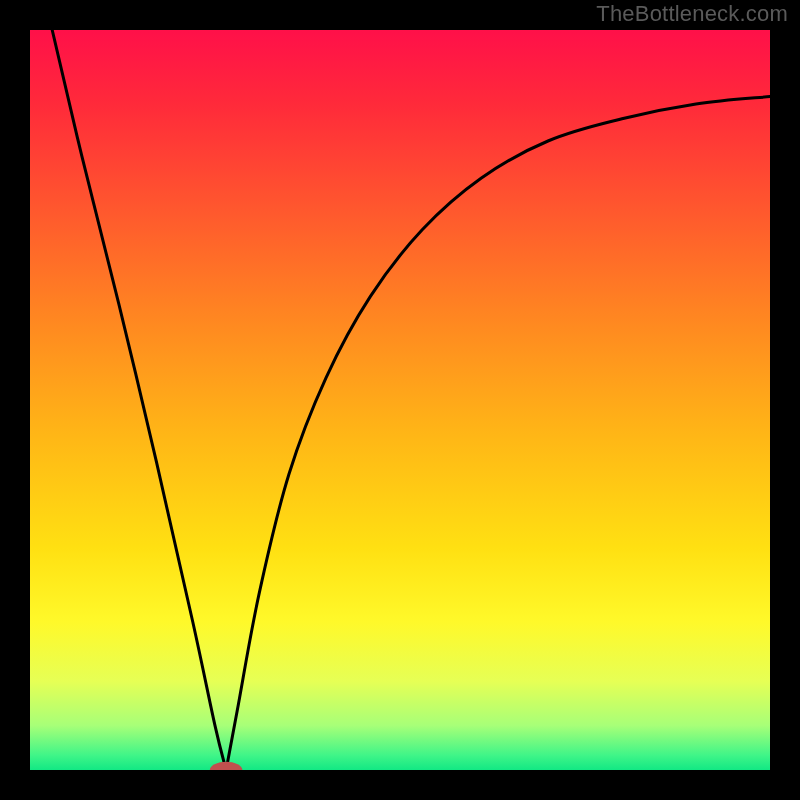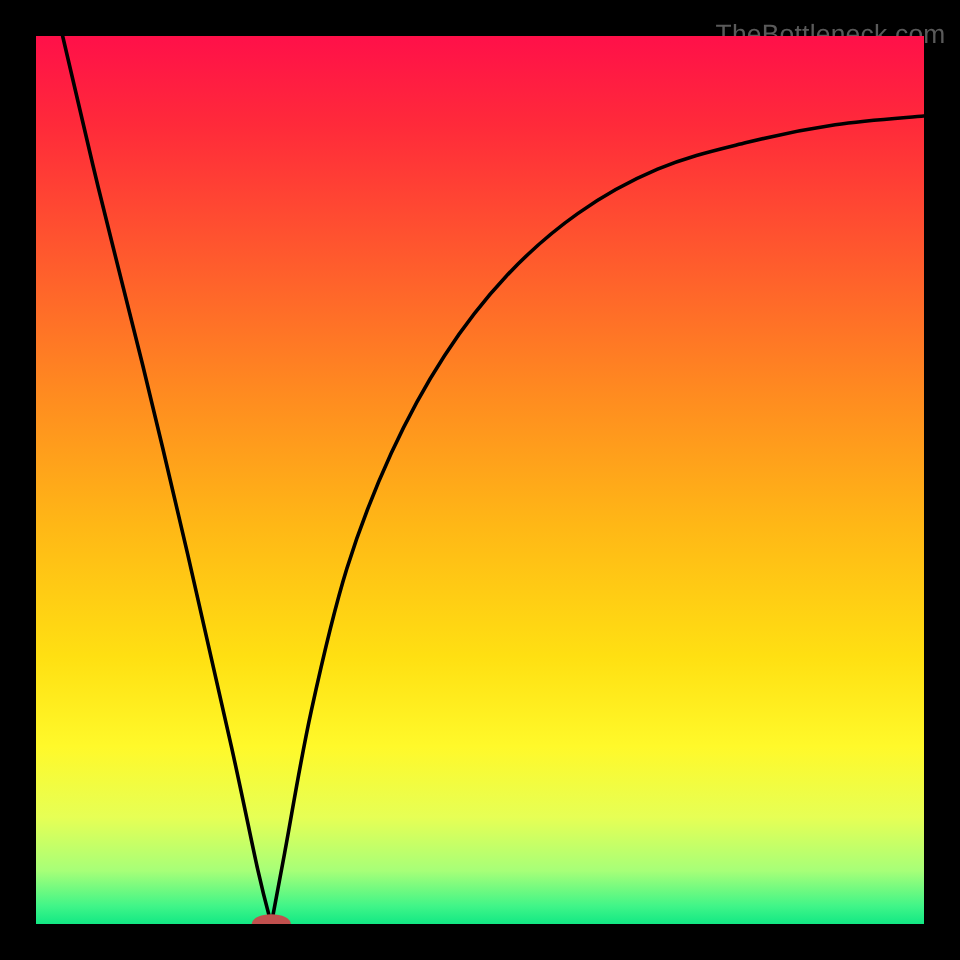--- a/index.html
+++ b/index.html
@@ -14,21 +14,21 @@
   .frame {
     position: absolute;
     left: 30px;
     top: 30px;
     width: 740px;
     height: 740px;
     box-sizing: border-box;
   }
   .watermark {
     position: absolute;
-    top: 16px;
+    top: 1px;
     right: 12px;
     color: #5a5a5a;
     font-size: 22px;
     font-weight: 500;
     letter-spacing: 0.2px;
   }
   svg {
     display: block;
   }
 </style>

